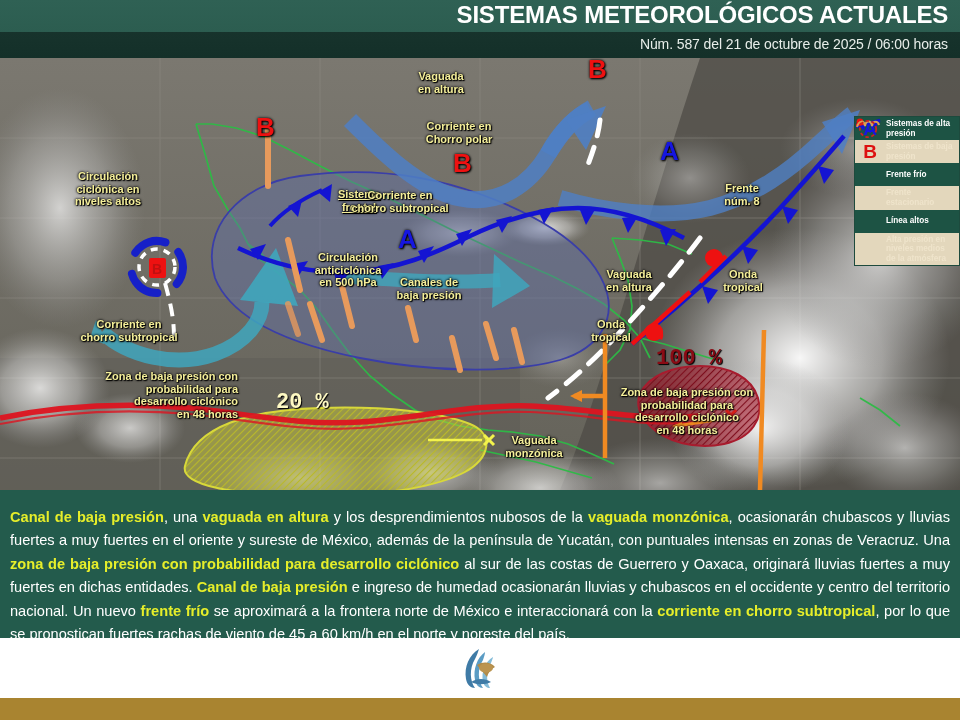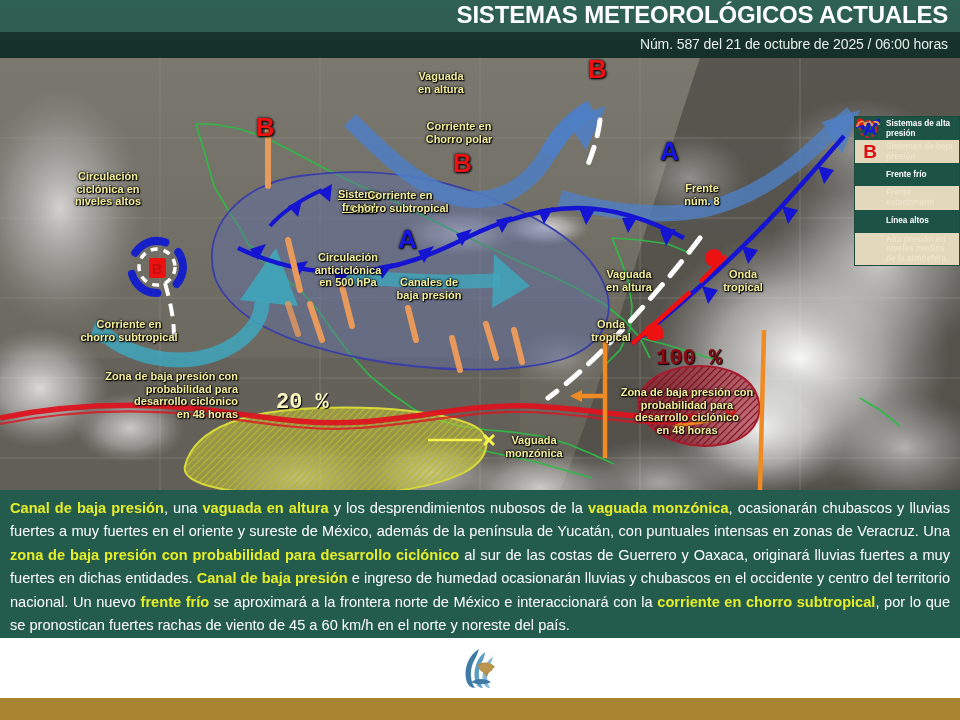--- a/index.html
+++ b/index.html
@@ -66,21 +66,21 @@
   .lrow.even .ltext { color:#ffffff; }
   .lrow.odd  .ltext { color:#f0e6cf; }
   .lsym { width:30px; flex:0 0 30px; display:flex; align-items:center;
           justify-content:center; height:100%; }
   .ltext { flex:1; padding:2px 3px 2px 1px; font-weight:bold; }
   .lrow.odd .ltext { color:#efe4cb; }
 
   
   .textbox {
     position:absolute; left:0; top:490px; width:960px; height:148px;
-    background:#235b4c; padding:7px 10px 0 10px;
+    background:#235b4c; padding:16px 10px 0 10px;
   }
   .para {
     color:#ffffff; font-size:14.6px; line-height:23.4px;
     text-align:justify; text-justify:inter-word;
   }
   .hl { color:#e6ee2a; font-weight:bold; }
 
   
   .footer {
     position:absolute; left:0; top:638px; width:960px; height:60px;
@@ -341,21 +341,21 @@
 
     <div class="mlabel" style="left:52px;  top:112px; width:112px;">Circulación<br>ciclónica en<br>niveles altos</div>
     <div class="mlabel" style="left:66px;  top:260px; width:126px;">Corriente en<br>chorro subtropical</div>
     <div class="mlabel" style="left:326px; top:130px; width:66px;text-decoration:underline;">Sistema<br>frontal</div>
     <div class="mlabel" style="left:406px; top:12px;  width:70px;">Vaguada<br>en altura</div>
     <div class="mlabel" style="left:404px; top:62px;  width:110px;">Corriente en<br>Chorro polar</div>
     <div class="mlabel" style="left:336px; top:131px; width:128px;">Corriente en<br>chorro subtropical</div>
     <div class="mlabel" style="left:296px; top:193px; width:104px;">Circulación<br>anticiclónica<br>en 500 hPa</div>
     <div class="mlabel" style="left:392px; top:218px; width:74px;">Canales de<br>baja presión</div>
     <div class="mlabel" style="left:594px; top:210px; width:70px;">Vaguada<br>en altura</div>
-    <div class="mlabel" style="left:672px; top:124px; width:60px;">Frente<br>núm. 8</div>
+    <div class="mlabel" style="left:712px; top:124px; width:60px;">Frente<br>núm. 8</div>
     <div class="mlabel" style="left:714px; top:210px; width:58px;">Onda<br>tropical</div>
     <div class="mlabel" style="left:582px; top:260px; width:58px;">Onda<br>tropical</div>
     <div class="mlabel" style="left:498px; top:376px; width:72px;">Vaguada<br>monzónica</div>
     <div class="mlabel" style="left:88px;  top:312px; width:150px; text-align:right;">Zona de baja presión con<br>probabilidad para<br>desarrollo ciclónico<br>en 48 horas</div>
     <div class="mlabel" style="left:612px; top:328px; width:150px;">Zona de baja presión con<br>probabilidad para<br>desarrollo ciclónico<br>en 48 horas</div>
 
     <div class="bigletter red" style="left:588px; top:-4px;">B</div>
     <div class="bigletter red" style="left:256px; top:54px;">B</div>
     <div class="bigletter red" style="left:453px; top:90px;">B</div>
     <div class="bigletter blue" style="left:398px; top:166px;">A</div>

